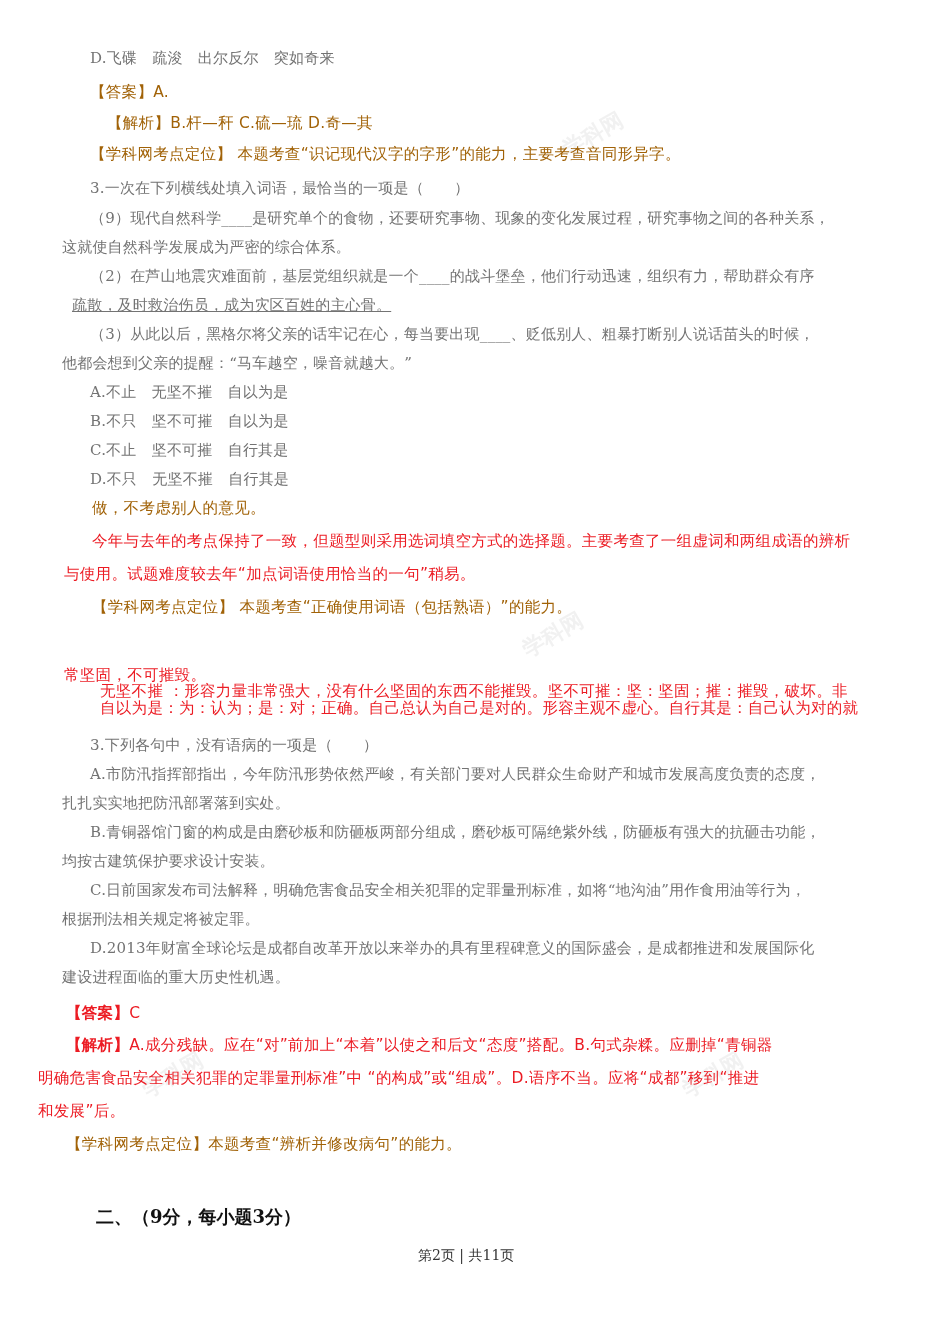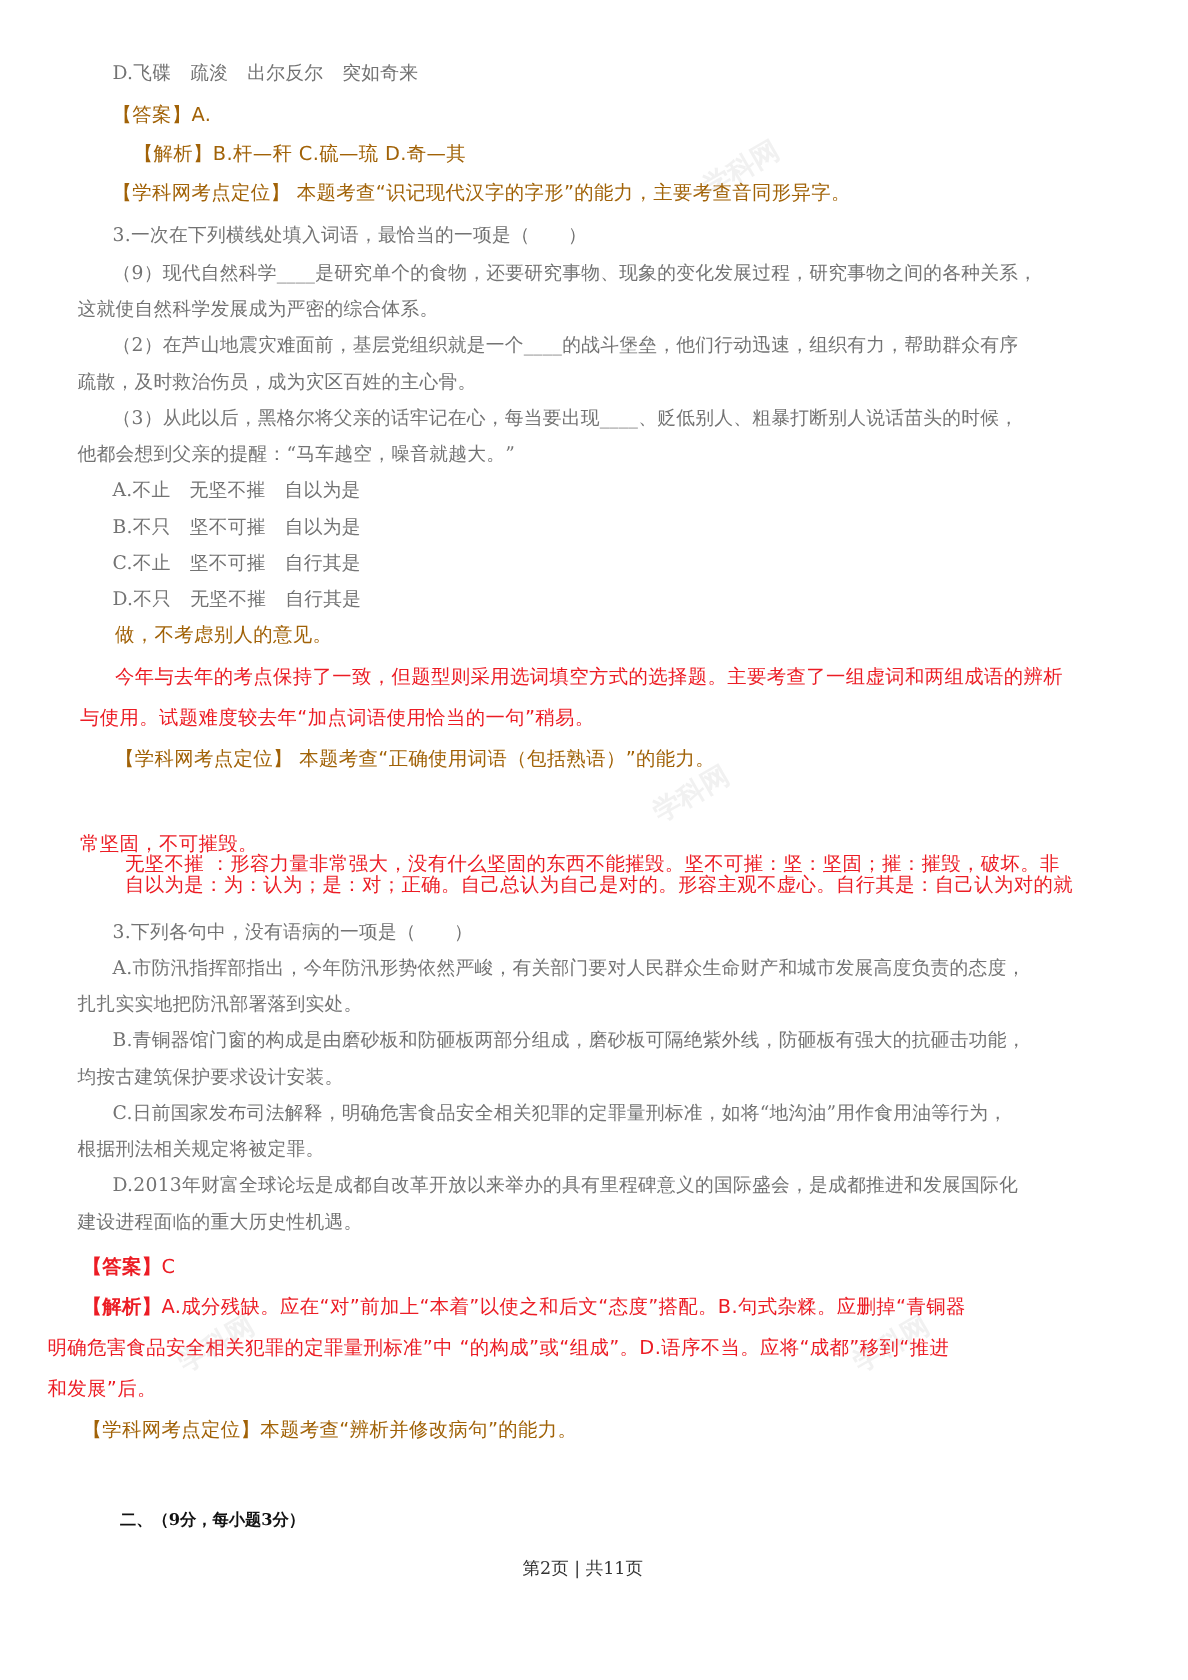--- a/index.html
+++ b/index.html
@@ -40,21 +40,21 @@
       font-size: 15.5px;
       font-weight: normal;
       letter-spacing: 0.3px;
     }
     .bracket {
       font-weight: bold;
     }
     .section-title {
       font-family: "DejaVu Serif", "Liberation Serif", serif;
       font-weight: bold;
-      font-size: 13px;
+      font-size: 18px;
       color: #111;
     }
     .footer {
       font-family: "DejaVu Serif", "Liberation Serif", serif;
       font-size: 14px;
       color: #333;
       text-align: right;
     }
     .watermark {
       position: absolute;
@@ -85,21 +85,21 @@
 </div>
 
 <div class="line red" style="left:90px;top:144px;">
   <span>【学科网考点定位】</span><span> 本题考查“识记现代汉字的字形”的能力，主要考查音同形异字。</span>
 </div>
 
 <div class="line black" style="left:90px;top:178px;">3.一次在下列横线处填入词语，最恰当的一项是（　　）</div>
 <div class="line black" style="left:90px;top:208px;">（9）现代自然科学____是研究单个的食物，还要研究事物、现象的变化发展过程，研究事物之间的各种关系，</div>
 <div class="line black" style="left:62px;top:237px;">这就使自然科学发展成为严密的综合体系。</div>
 <div class="line black" style="left:90px;top:266px;">（2）在芦山地震灾难面前，基层党组织就是一个____的战斗堡垒，他们行动迅速，组织有力，帮助群众有序</div>
-<div class="line black" style="left:62px;top:295px;">疏散，及时救治伤员，成为灾区百姓的主心骨。</div>
+<div class="line black" style="left:72px;top:295px;text-decoration:underline;">疏散，及时救治伤员，成为灾区百姓的主心骨。</div>
 <div class="line black" style="left:90px;top:324px;">（3）从此以后，黑格尔将父亲的话牢记在心，每当要出现____、贬低别人、粗暴打断别人说话苗头的时候，</div>
 <div class="line black" style="left:62px;top:353px;">他都会想到父亲的提醒：“马车越空，噪音就越大。”</div>
 
 <div class="line black" style="left:90px;top:382px;">A.不止　无坚不摧　自以为是</div>
 <div class="line black" style="left:90px;top:411px;">B.不只　坚不可摧　自以为是</div>
 <div class="line black" style="left:90px;top:440px;">C.不止　坚不可摧　自行其是</div>
 <div class="line black" style="left:90px;top:469px;">D.不只　无坚不摧　自行其是</div>
 
 <div class="line red" style="left:92px;top:498px;">做，不考虑别人的意见。</div>
 

